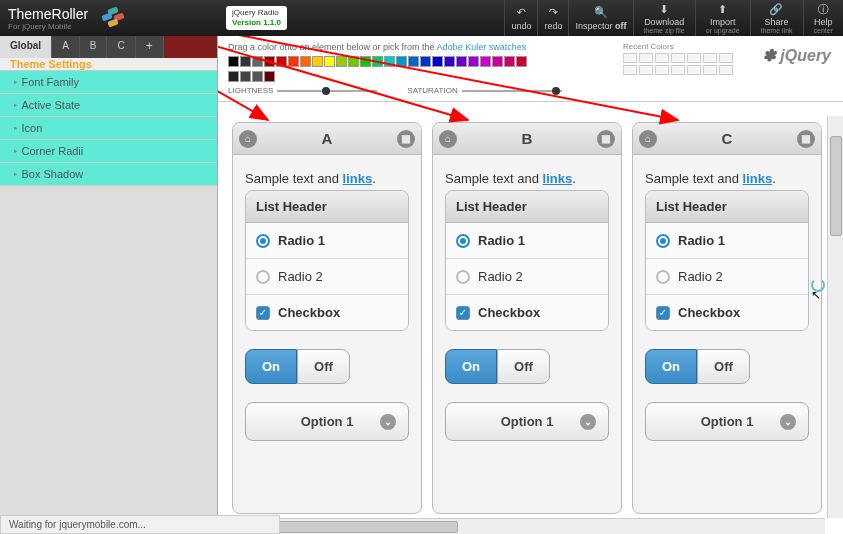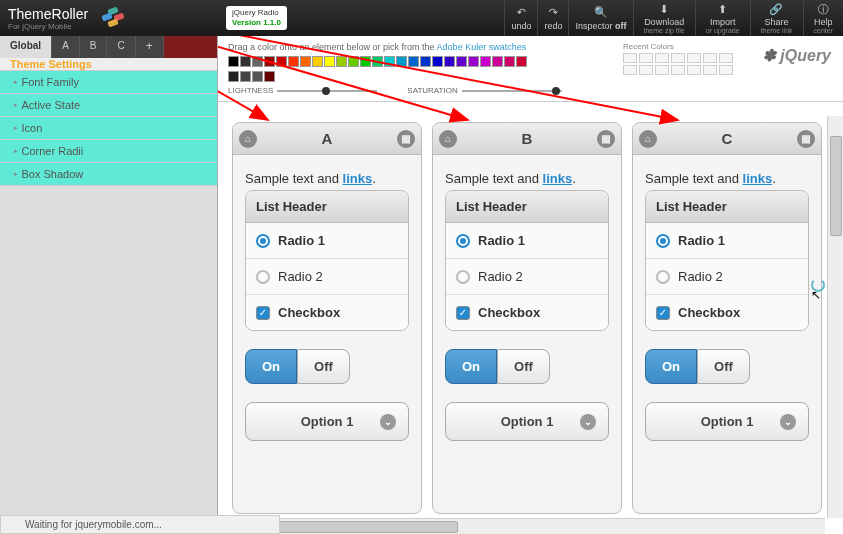--- a/index.html
+++ b/index.html
@@ -60,21 +60,21 @@
 .radio.sel{border-color:#2489ce}
 .radio.sel:after{content:"";width:6px;height:6px;background:#2489ce;border-radius:50%}
 .checkbox{width:14px;height:14px;border:1px solid #888;border-radius:3px;background:#2489ce;color:#fff;font-size:10px;display:inline-flex;align-items:center;justify-content:center;flex-shrink:0}
 .toggle-row{display:flex;gap:0;margin-bottom:18px}
 .toggle-btn{padding:9px 16px;border:1px solid #aaa;font-size:13px;font-weight:bold;cursor:pointer}
 .toggle-btn.on{background:linear-gradient(#5ba7db,#3b8bc7);color:#fff;border-radius:8px 0 0 8px;border-color:#2a6a9e}
 .toggle-btn.off{background:linear-gradient(#fdfdfd,#e6e6e6);color:#444;border-radius:0 8px 8px 0}
 .select-btn{border:1px solid #aaa;border-radius:8px;padding:11px 14px;background:linear-gradient(#fdfdfd,#e6e6e6);font-size:13px;font-weight:bold;color:#444;display:flex;justify-content:center;align-items:center;position:relative;cursor:pointer}
 .select-btn .chev{position:absolute;right:12px;width:16px;height:16px;background:#999;border-radius:50%;color:#fff;display:flex;align-items:center;justify-content:center;font-size:9px}
 .arrows{position:absolute;top:0;left:0;pointer-events:none}
-.status-bar{position:absolute;bottom:0;left:0;width:280px;background:#f0f0f0;border:1px solid #ccc;padding:3px 24px;font-size:10px;color:#555}
+.status-bar{position:absolute;bottom:0;left:0;width:280px;background:#f0f0f0;border:1px solid #ccc;padding:3px 8px;font-size:10px;color:#555}
 .hscroll{position:absolute;bottom:0;left:218px;right:18px;height:16px;background:#eee;border-top:1px solid #ccc}
 .hscroll-thumb{position:absolute;left:40px;width:200px;height:12px;top:2px;background:#ccc;border:1px solid #aaa;border-radius:2px}
 .vscroll{position:absolute;right:0;top:80px;bottom:16px;width:16px;background:#eee;border-left:1px solid #ccc}
 .vscroll-thumb{position:absolute;top:20px;height:100px;width:12px;left:2px;background:#ccc;border:1px solid #aaa;border-radius:2px}
 .cursor-loader{position:absolute;right:18px;top:278px;width:14px;height:14px;border:2px solid #6bc;border-top-color:transparent;border-radius:50%}
 .cursor-arrow{position:absolute;right:22px;top:288px;font-size:12px;color:#000}
 </style>
 </head>
 <body>
 

